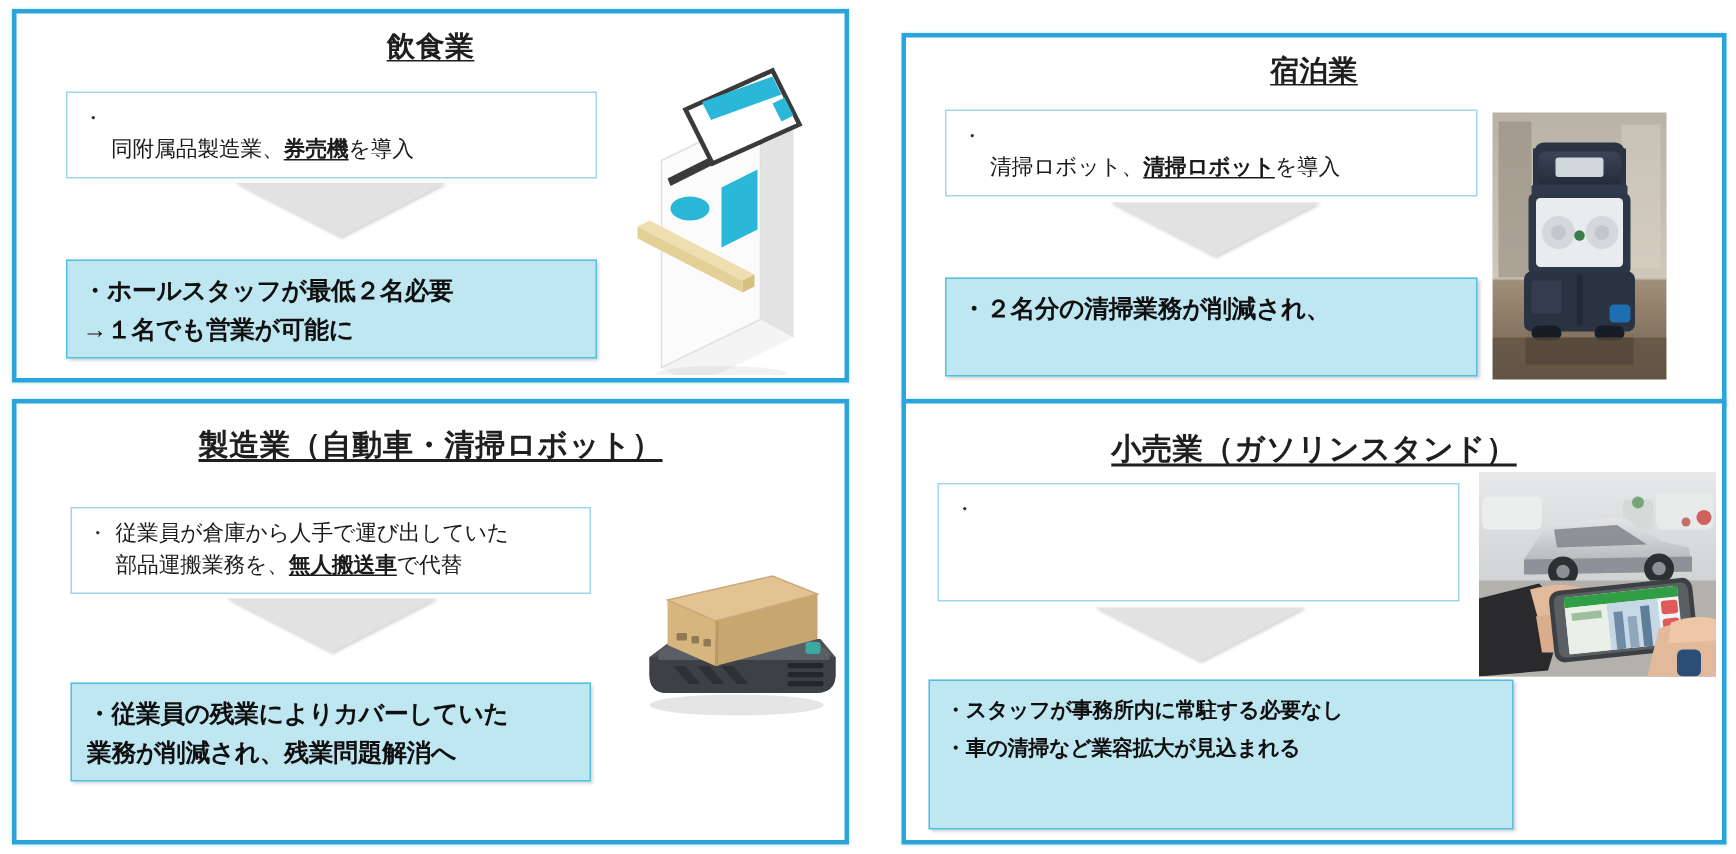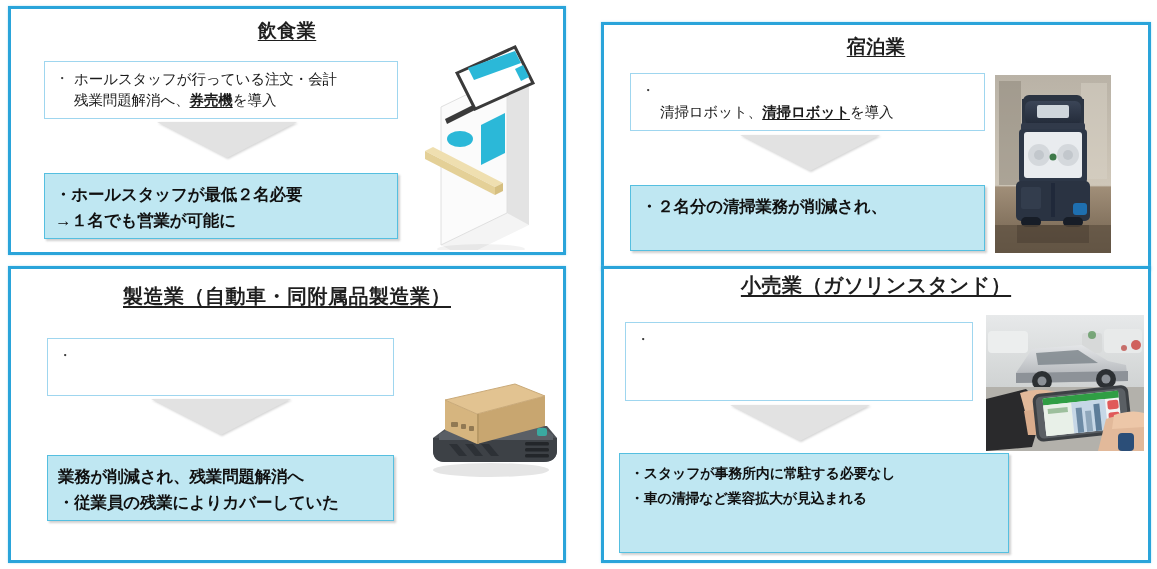--- a/index.html
+++ b/index.html
@@ -31,21 +31,21 @@
     font-weight:bold;
     color:#1f1f1f;
     white-space:nowrap;
     text-decoration:underline;
     text-underline-offset:3px;
     letter-spacing:.5px;
   }
   #h-tl{left:0;right:0;top:9px;  text-align:center;font-size:19px;}
   #h-tr{left:0;right:0;top:9px;  text-align:center;font-size:19px;}
   #h-bl{left:0;right:0;top:14px; text-align:center;font-size:20px;}
-  #h-br{left:0;right:0;top:3px; text-align:center;font-size:20px;}
+  #h-br{left:0;right:0;top:17px; text-align:center;font-size:20px;}
 
   
   .bullet-box{
     position:absolute;
     border:1.5px solid #9fd6ef;
     background:#ffffff;
     box-sizing:border-box;
     display:flex;
     align-items:flex-start;
     padding:7px 8px 6px 8px;
@@ -106,21 +106,21 @@
 <body>
 
 <div class="board">
 
   <div class="panel" id="panel-tl">
 
     <div class="heading" id="h-tl">飲食業</div>
 
     <div class="bullet-box" style="left:33px;top:52px;width:354px;height:58px;">
       <span class="bullet-dot">・</span>
-      <span class="bullet-text"><span>ホールスタッフが行っている注文・会計</span><br><span>残業問題解消へ、</span><b>券売機</b><span>を導入</span></span>
+      <span class="bullet-text"><br><span>同附属品製造業、</span><b>券売機</b><span>を導入</span></span>
     </div>
 
     <div class="down-arrow" style="left:146px;top:113px;"></div>
 
     <div class="result-box" style="left:33px;top:164px;width:354px;height:66px;">
       <div class="result-line">・ホールスタッフが最低２名必要</div>
       <div class="result-line">→１名でも営業が可能に</div>
     </div>
 
     <svg id="kiosk" style="left:400px;top:26px;" width="140" height="215" viewBox="0 0 140 215">
@@ -206,31 +206,32 @@
       <rect x="26" y="142" width="20" height="10" rx="5" fill="#171d27"></rect>
       <rect x="68" y="142" width="20" height="10" rx="5" fill="#171d27"></rect>
 
       <rect x="0" y="150" width="116" height="28" fill="#5f5142" opacity=".75"></rect>
       <rect x="22" y="150" width="72" height="18" fill="#3b3228" opacity=".35"></rect>
     </svg>
   </div>
 
   <div class="panel" id="panel-bl">
 
-    <div class="heading" id="h-bl">製造業（自動車・同附属品製造業）</div>
+    <div class="heading" id="h-bl">製造業（自動車・清掃ロボット）</div>
 
     <div class="bullet-box" style="left:36px;top:69px;width:347px;height:58px;">
       <span class="bullet-dot">・</span>
+      <span class="bullet-text"><span>従業員が倉庫から人手で運び出していた</span><br><span>部品運搬業務を、</span><b>無人搬送車</b><span>で代替</span></span>
     </div>
 
     <div class="down-arrow" style="left:140px;top:130px;"></div>
 
     <div class="result-box" style="left:36px;top:186px;width:347px;height:66px;">
+      <div class="result-line">・従業員の残業によりカバーしていた</div>
       <div class="result-line">業務が削減され、残業問題解消へ</div>
-      <div class="result-line">・従業員の残業によりカバーしていた</div>
     </div>
 
     <svg class="photo" style="left:404px;top:109px;width:146px;height:100px;background:transparent;" width="146" height="100" viewBox="0 0 146 100">
 
       <ellipse cx="76" cy="92" rx="58" ry="7" fill="#000" opacity=".10"></ellipse>
 
       <path d="M18 60 L34 48 L132 48 L142 60 L142 72 Q142 84 128 84 L30 84 Q18 84 18 72 Z" fill="#4c5056"></path>
       <path d="M18 60 L142 60 L142 72 Q142 84 128 84 L30 84 Q18 84 18 72 Z" fill="#3d4146"></path>
       <path d="M24 56 L38 49 L128 49 L138 57 L138 62 L24 62 Z" fill="#5a5f66"></path>
 

